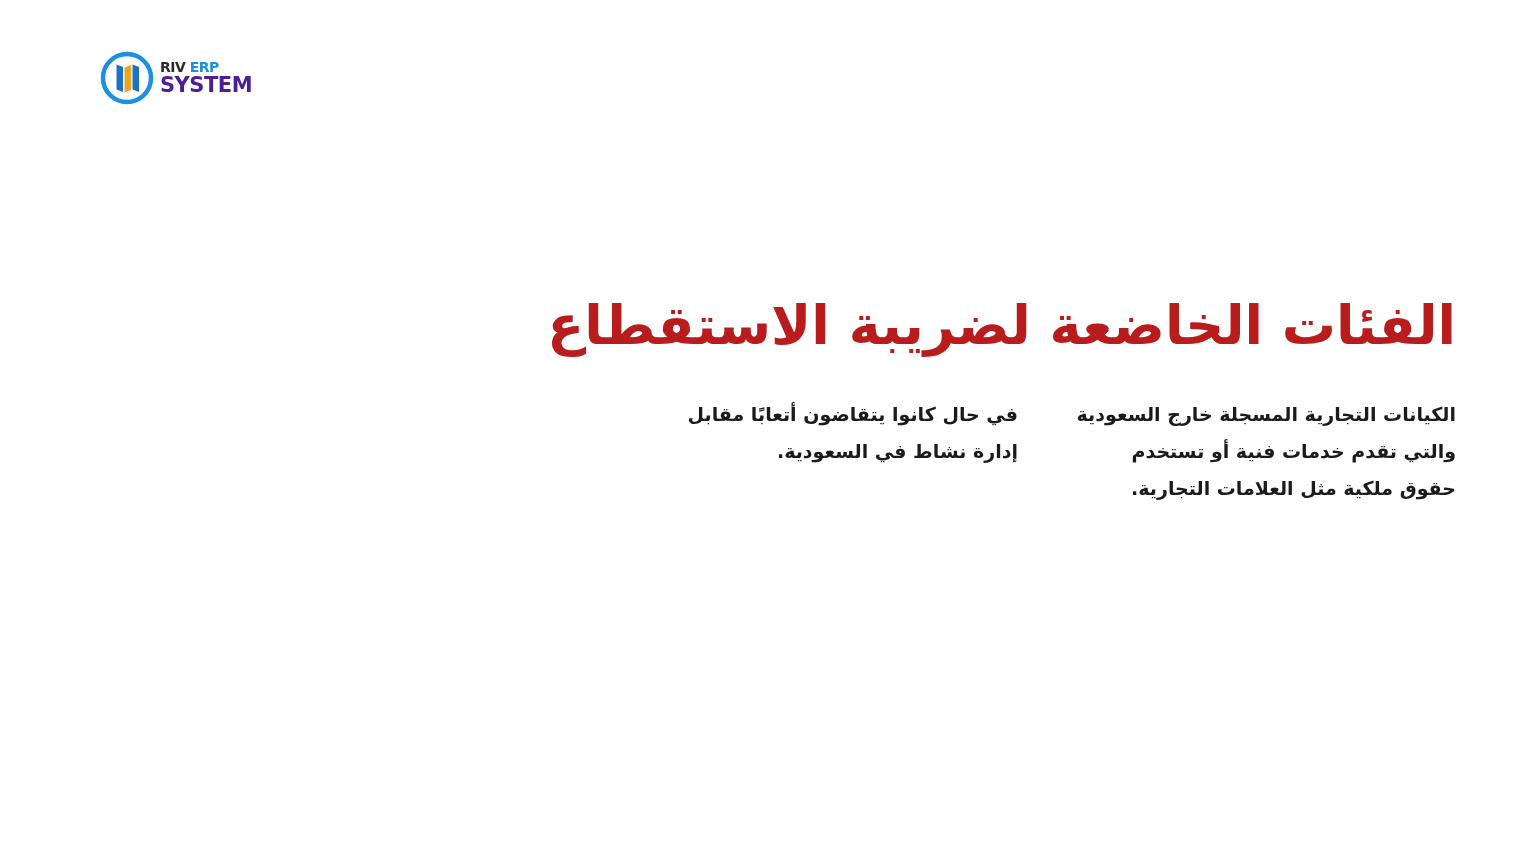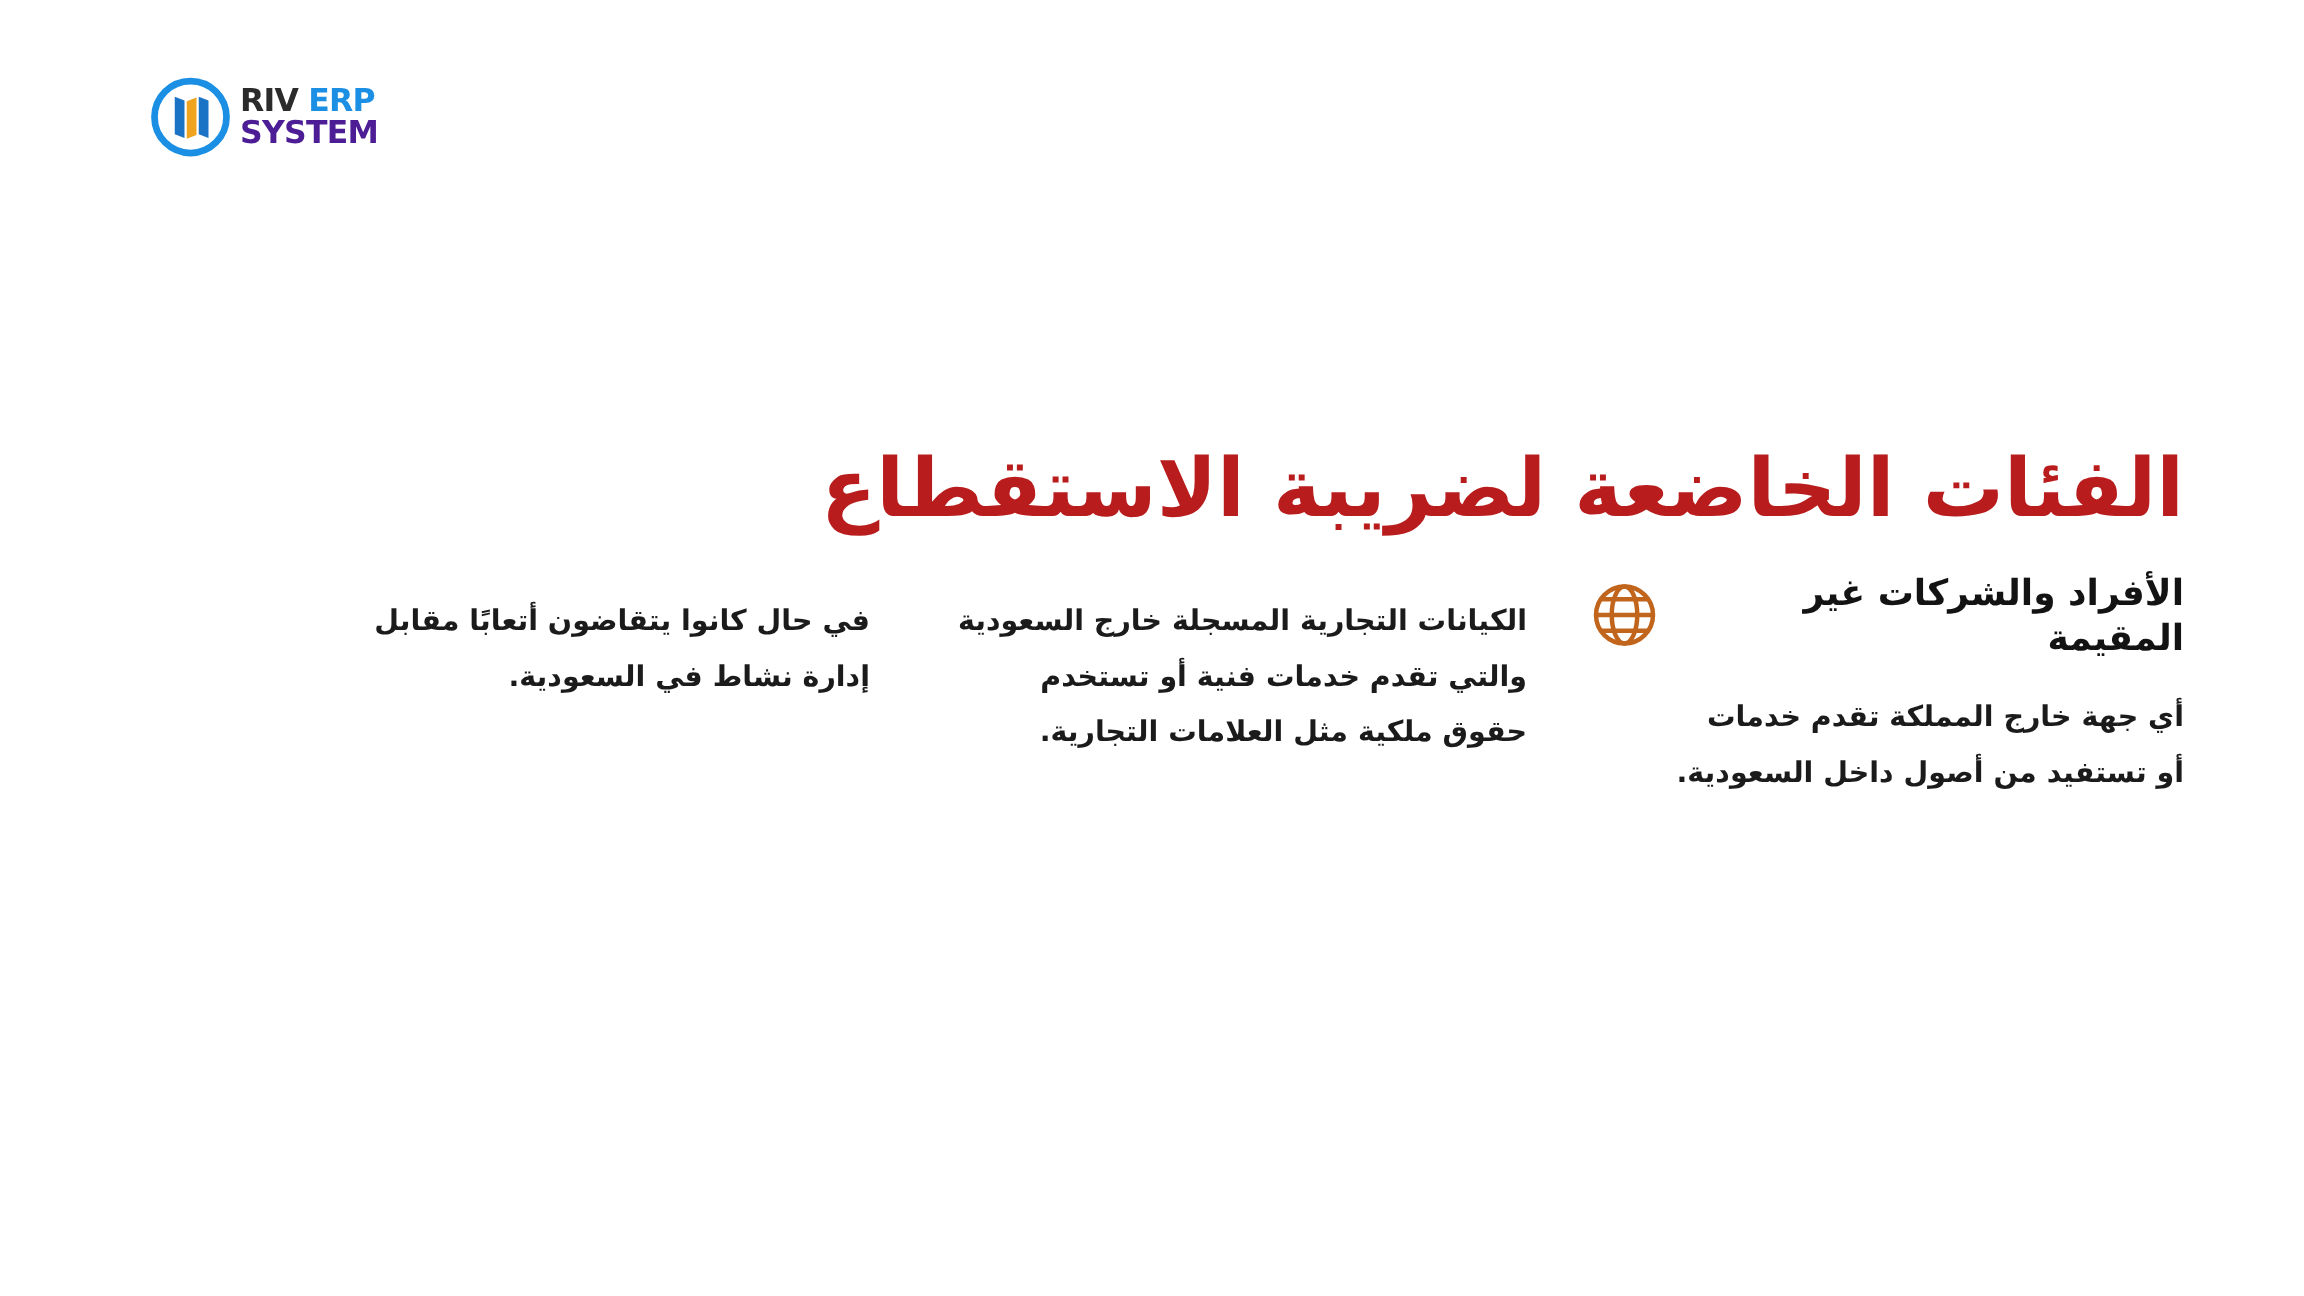--- a/index.html
+++ b/index.html
@@ -39,21 +39,21 @@
   .logo-wordmark {
     display: flex;
     flex-direction: column;
     justify-content: center;
     line-height: 0.98;
     font-family: "DejaVu Sans", "Liberation Sans", sans-serif;
     font-weight: 700;
     letter-spacing: -0.5px;
   }
   .logo-line {
-    font-size: 21px;
+    font-size: 14px;
     white-space: nowrap;
   }
   .logo-riv { color: #2b2b2b; }
   .logo-erp { color: #1a8fe3; }
   .logo-system { color: #4c1d95; font-size: 21px; }
 
   
   .slide-title {
     position: absolute;
     top: 258px;
@@ -142,35 +142,20 @@
       <span class="logo-riv">RIV</span><span>&nbsp;</span><span class="logo-erp">ERP</span>
     </span>
     <span class="logo-line logo-system">SYSTEM</span>
   </span>
 </div>
 
 <h1 class="slide-title">الفئات الخاضعة لضريبة الاستقطاع</h1>
 
 <div class="columns">
 
-  <div class="col col-1">
-    <div class="col-head">
-      <span class="col-title">الأفراد والشركات غير المقيمة</span>
-      <span class="col-icon">
-        <svg viewBox="0 0 48 48" width="48" height="48" fill="none" stroke="currentColor" stroke-width="3">
-          <circle cx="24" cy="24" r="19"></circle>
-          <ellipse cx="24" cy="24" rx="8.5" ry="19"></ellipse>
-          <line x1="5" y1="24" x2="43" y2="24"></line>
-          <line x1="8.5" y1="13.5" x2="39.5" y2="13.5"></line>
-          <line x1="8.5" y1="34.5" x2="39.5" y2="34.5"></line>
-        </svg>
-      </span>
-    </div>
-    <p class="col-body">أي جهة خارج المملكة تقدم خدمات أو تستفيد من أصول داخل السعودية.</p>
-  </div>
 
   <div class="col col-2">
     <p class="col-body">الكيانات التجارية المسجلة خارج السعودية والتي تقدم خدمات فنية أو تستخدم حقوق ملكية مثل العلامات التجارية.</p>
   </div>
 
   <div class="col col-3">
     <p class="col-body">في حال كانوا يتقاضون أتعابًا مقابل إدارة نشاط في السعودية.</p>
   </div>
 
 </div>

